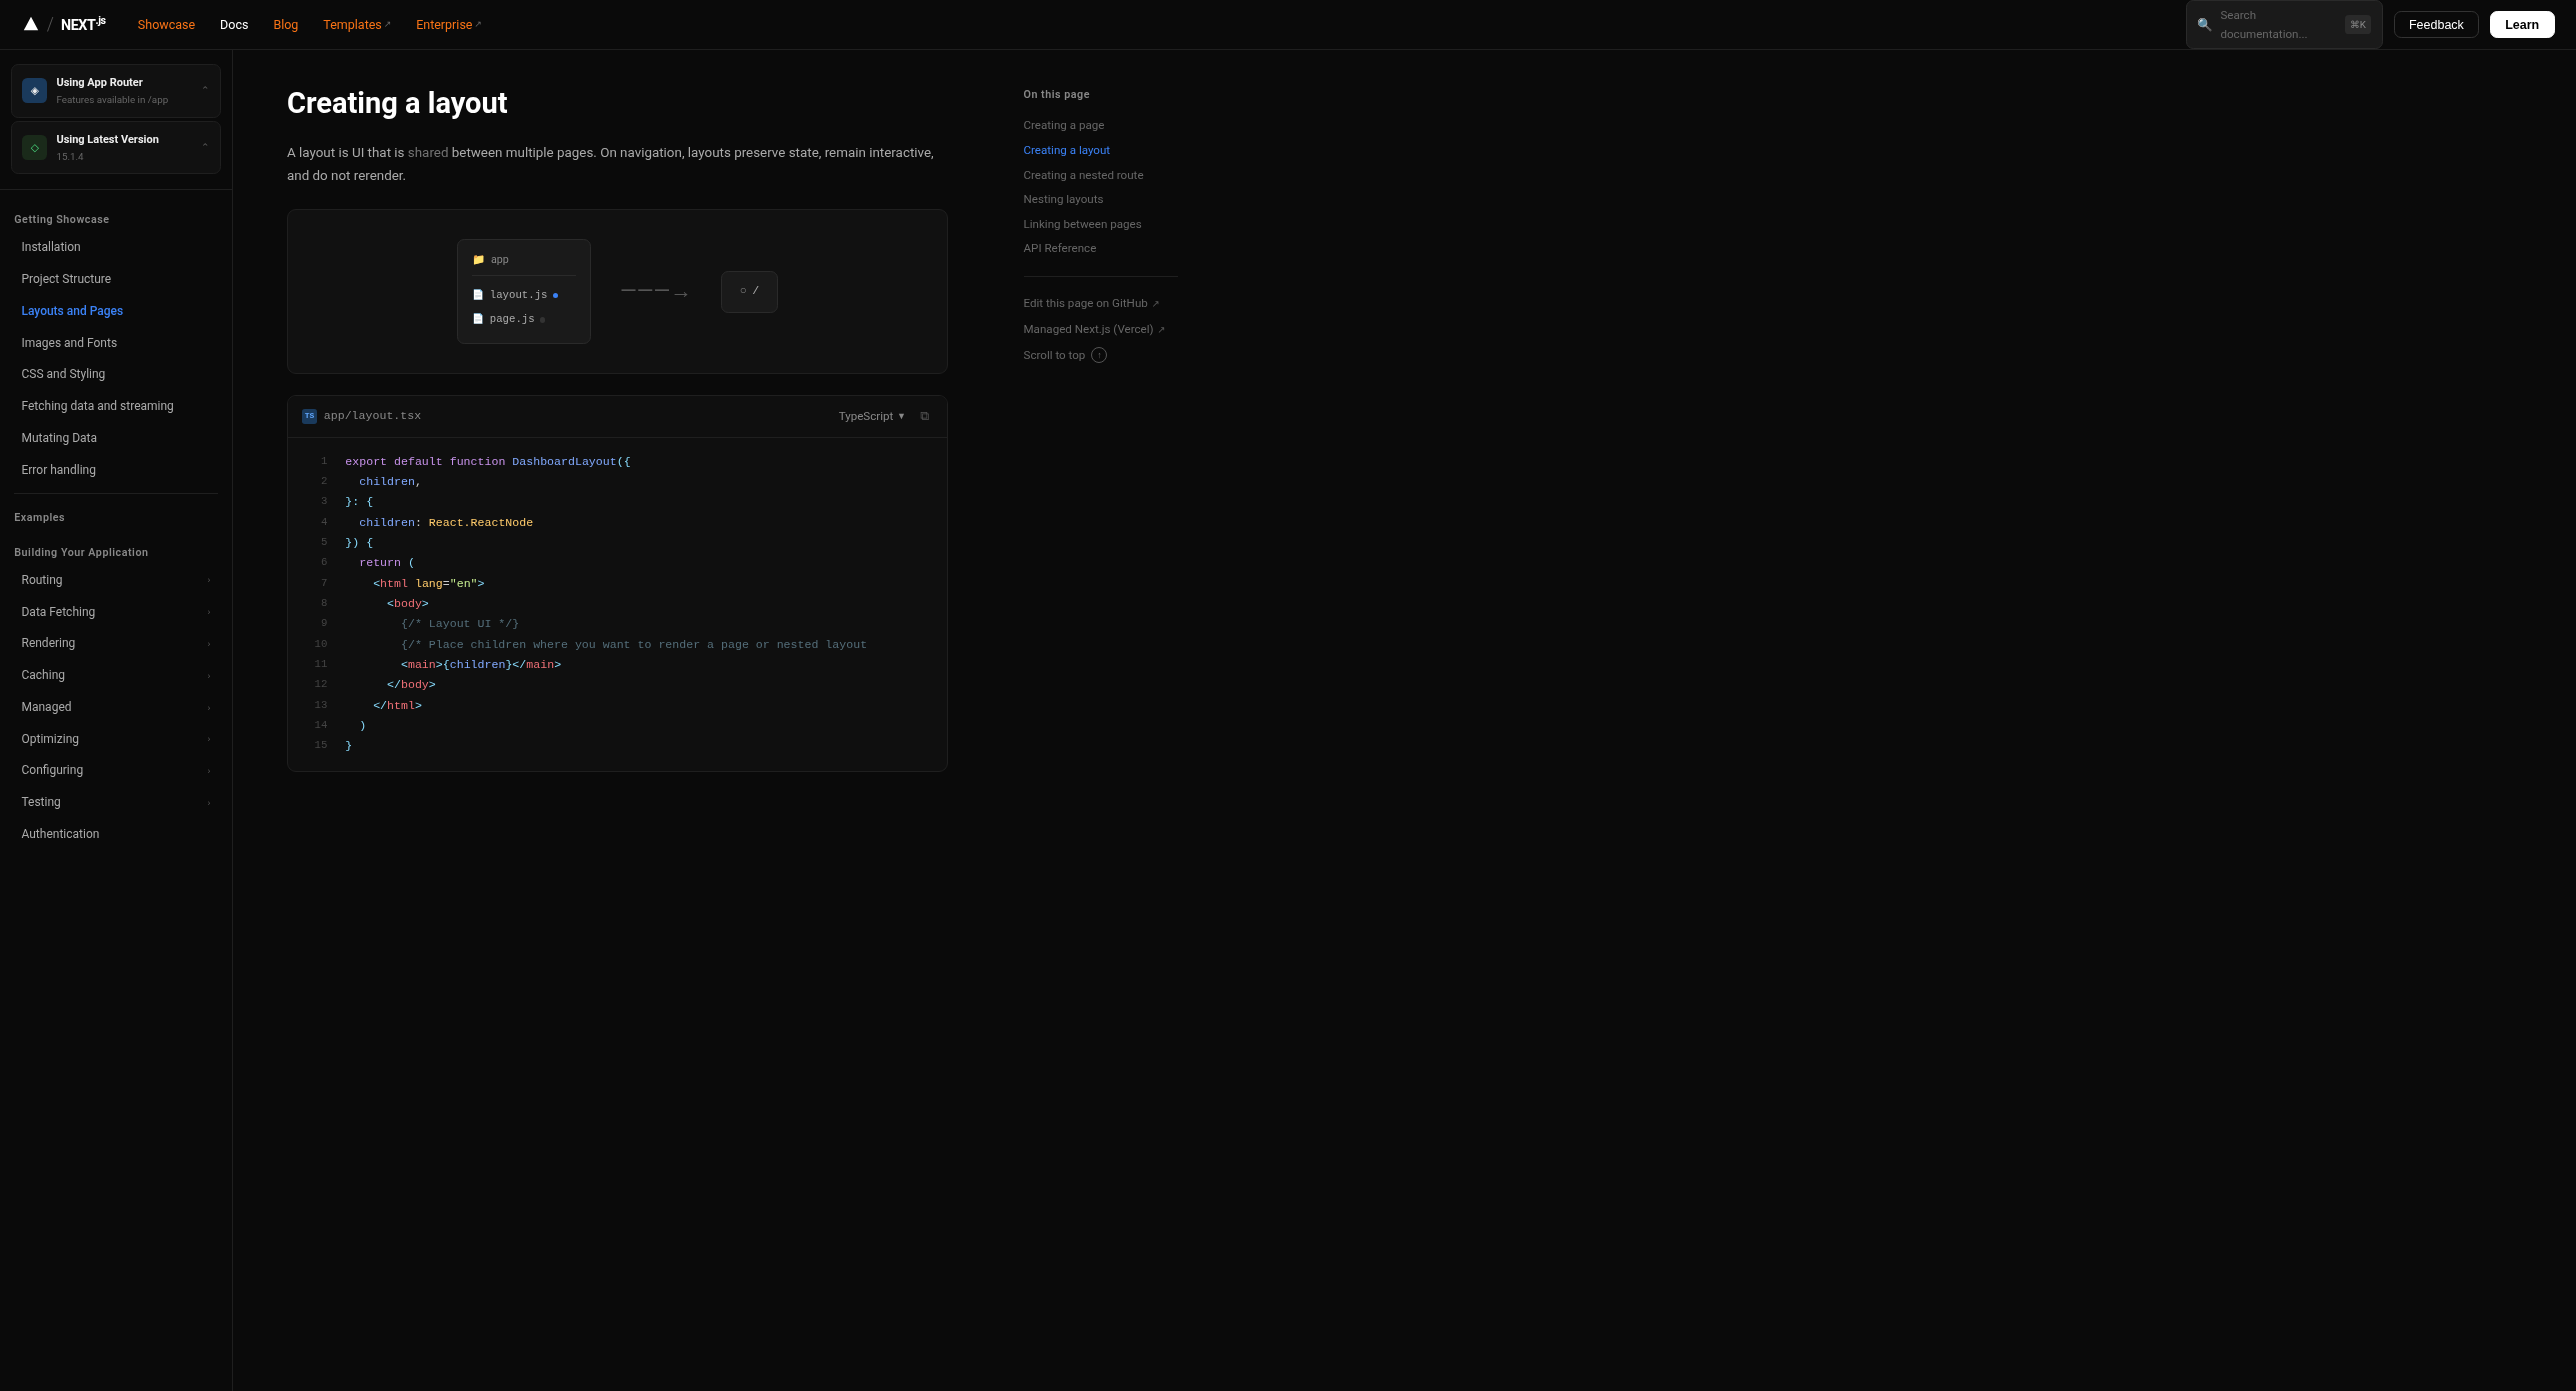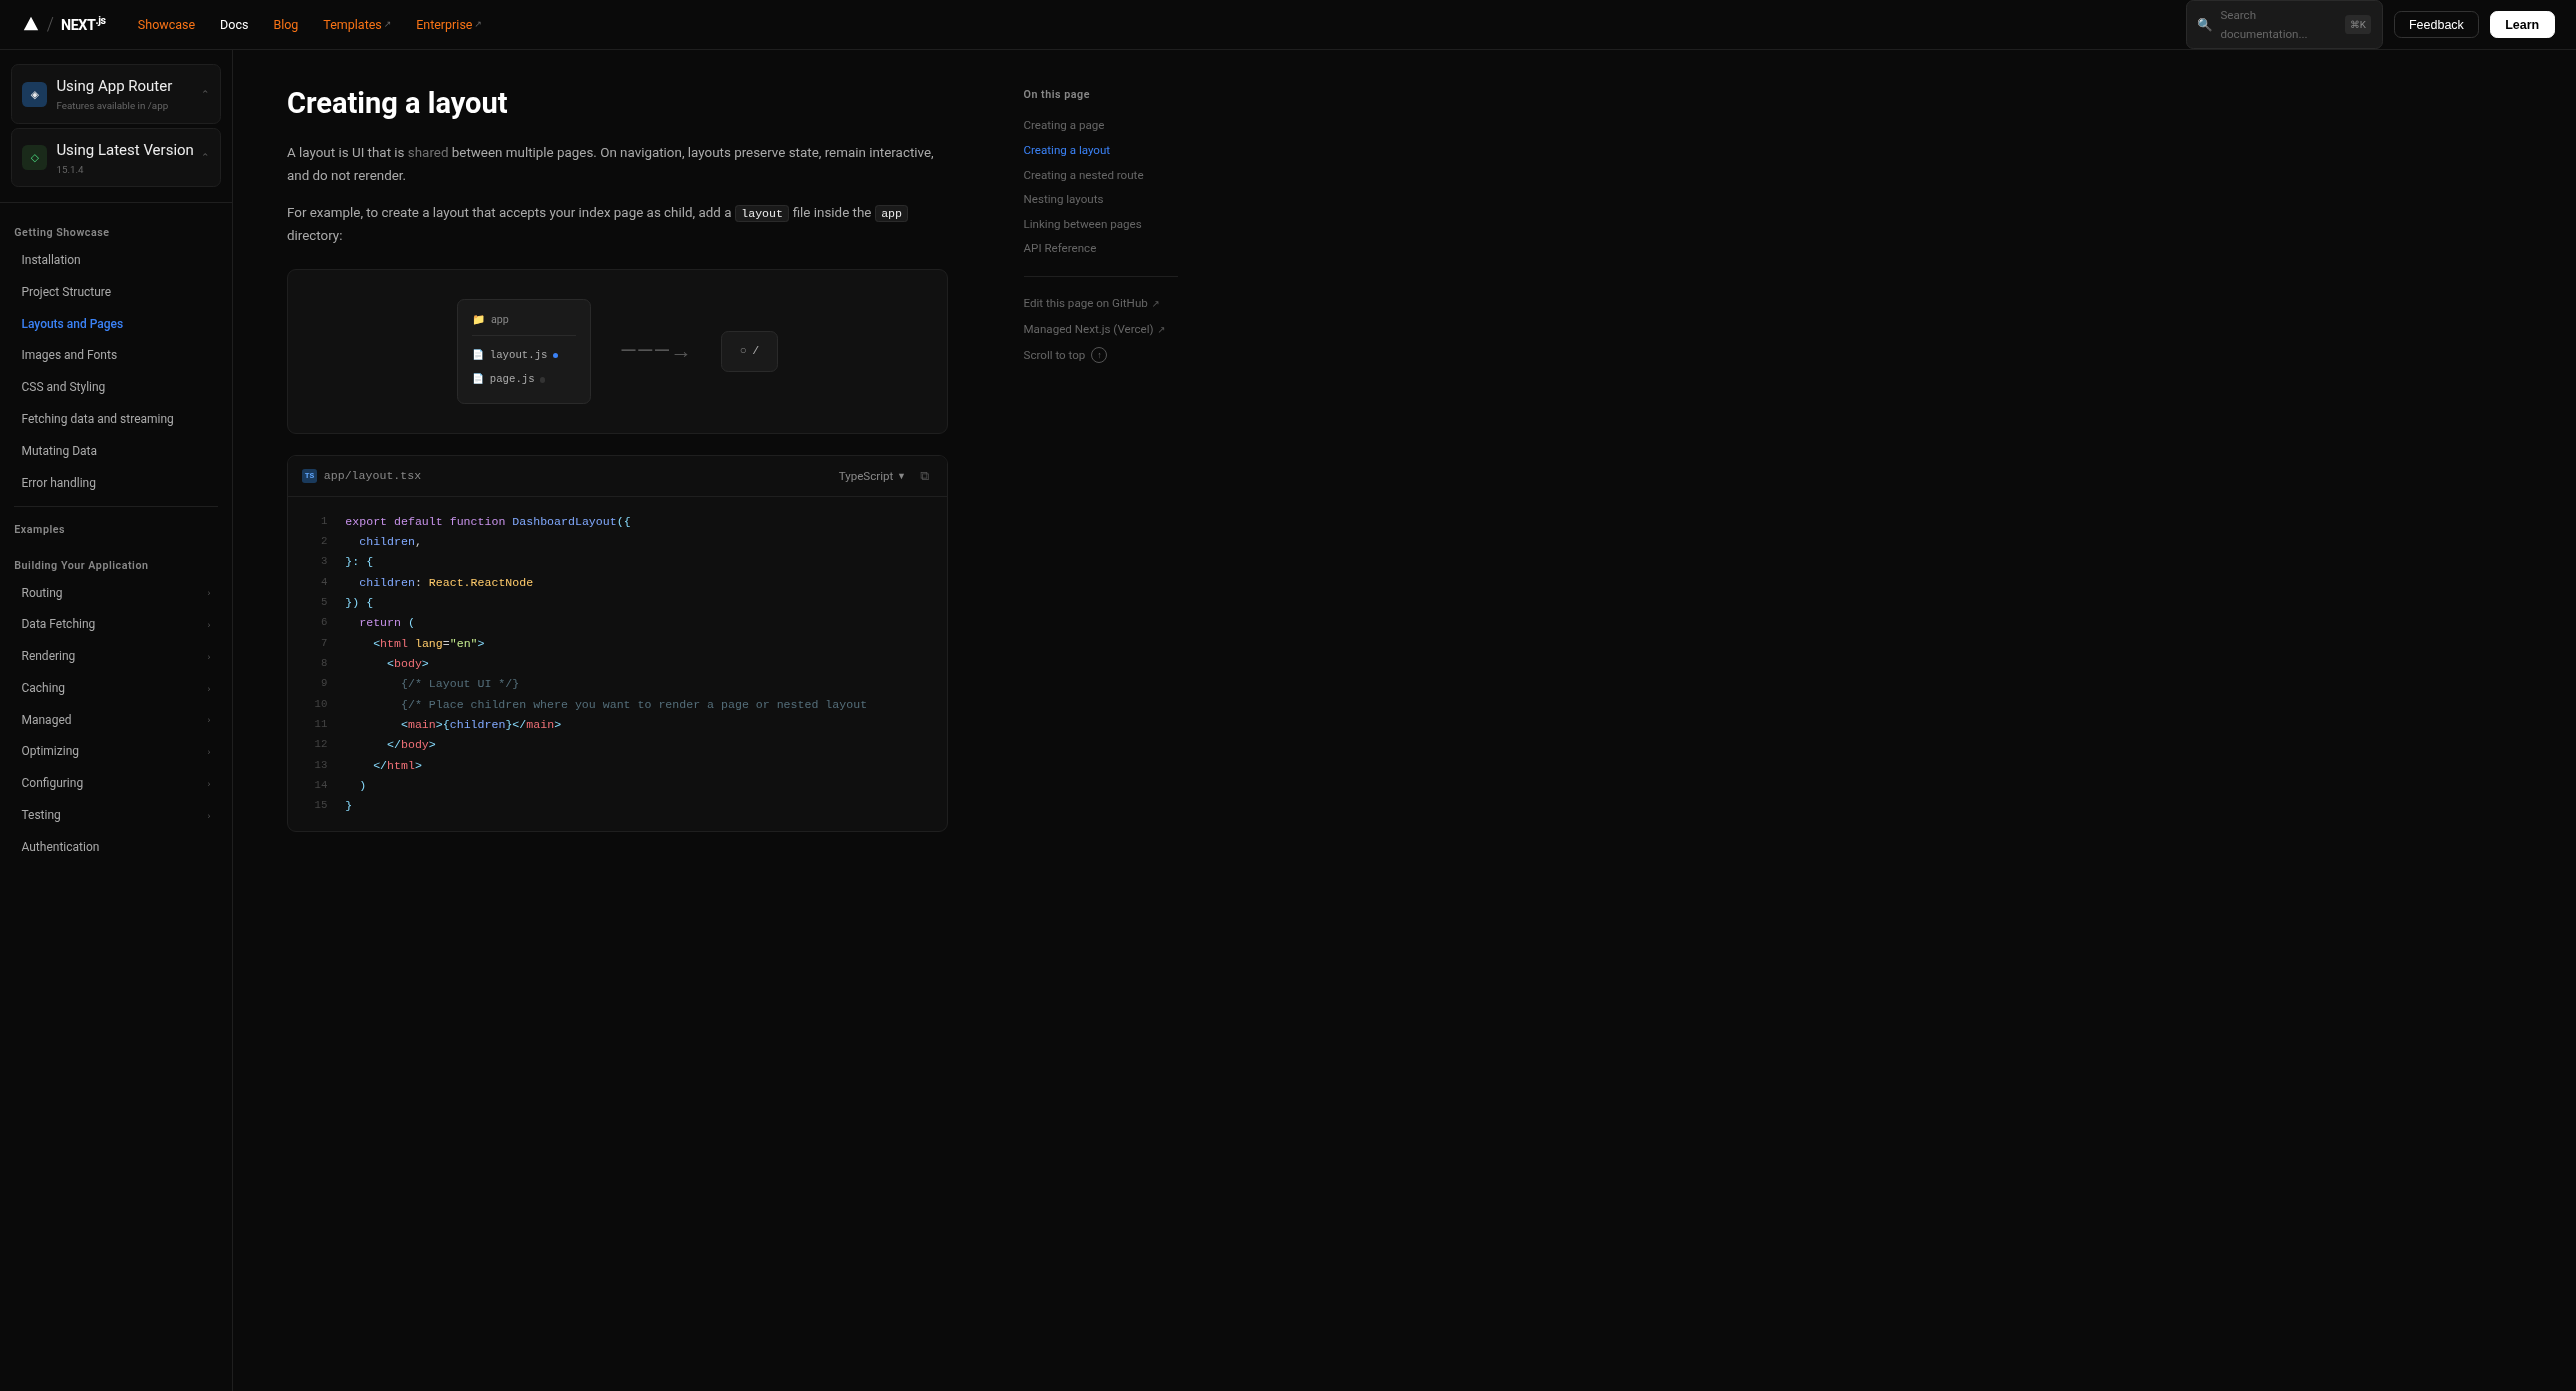--- a/index.html
+++ b/index.html
@@ -174,22 +174,22 @@
       height: 25px;
       background: #1a3a5c;
       border-radius: 5.4px;
       display: flex;
       align-items: center;
       justify-content: center;
       font-size: 10.7px;
     }
     .version-icon.tag { background: #1a3a5c; }
     .version-text-main {
-      font-size: 15px;
-      font-weight: 400;
+      font-size: 11px;
+      font-weight: 700;
       color: #ededed;
     }
     .version-text-sub {
       font-size: 9.8px;
       color: #666;
     }
     .chevron-icon {
       color: #555;
       font-size: 10.7px;
     }
@@ -635,27 +635,20 @@
   </aside>
 
   <main class="main-content">
     <h1 class="page-title">Creating a layout</h1>
 
     <p class="content-text">
       A layout is UI that is <strong>shared</strong> between multiple pages. On navigation, layouts preserve state, remain interactive, and do not rerender.
     </p>
 
 
-    <p class="content-text">
-      For example, to create a layout that accepts your index page as child, add a
-      <span class="inline-code">layout</span>
-      file inside the
-      <span class="inline-code">app</span>
-      directory:
-    </p>
 
     <div class="diagram-container">
       <div class="diagram-folder">
         <div class="diagram-folder-header">
           <span class="folder-icon">📁</span>
           <span>app</span>
         </div>
         <div class="diagram-file">
           <span class="diagram-file-icon">📄</span>
           <span>layout.js</span>

